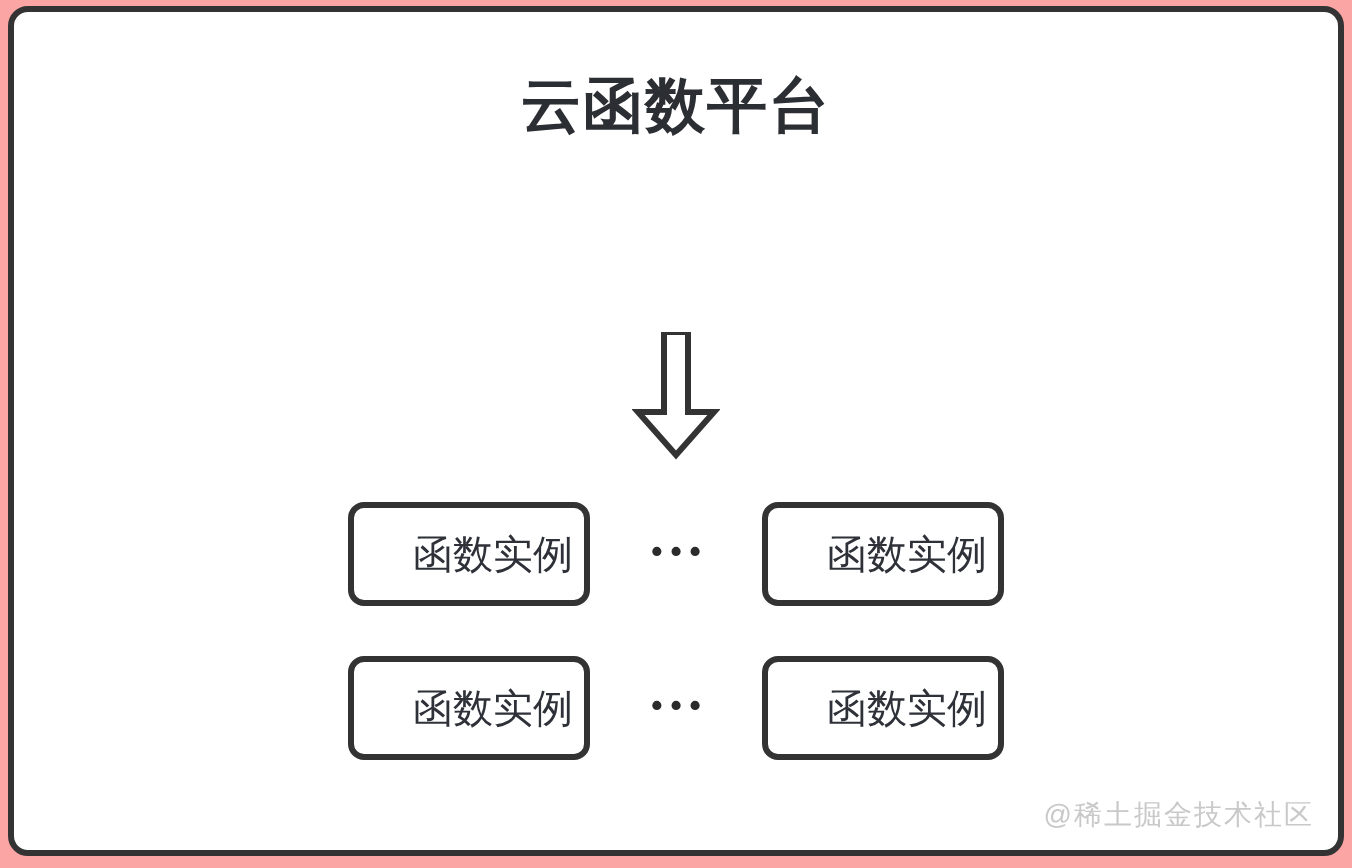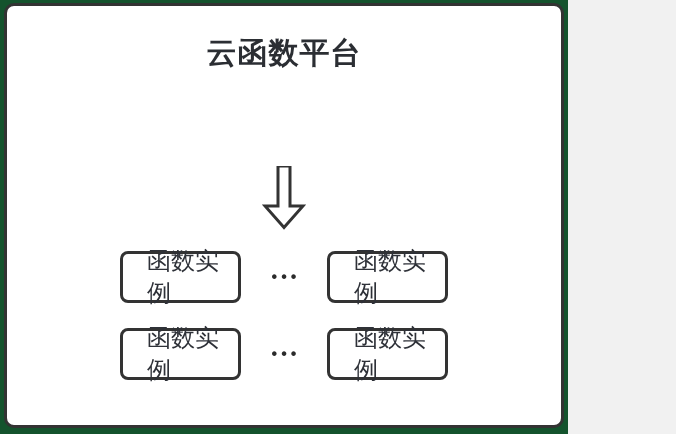--- a/index.html
+++ b/index.html
@@ -3,22 +3,22 @@
 <meta charset="utf-8">
 <style>
   * { margin: 0; padding: 0; box-sizing: border-box; }
   html, body {
     width: 676px; height: 434px;
     font-family: "Liberation Sans", "DejaVu Sans", sans-serif;
     background: #f1f1f1;
   }
   .canvas {
     position: relative;
-    width: 568px; height: 434px;
-    background: #14532d;
+    width: 676px; height: 434px;
+    background: #fca5a5;
     overflow: hidden;
     text-decoration: underline;
   }
   .frame {
     position: absolute;
     left: 4px; top: 3px; right: 4px; bottom: 6px;
     background: #ffffff;
     border: 3px solid #333333;
     border-radius: 10px;
   }
@@ -54,21 +54,21 @@
     display: flex; justify-content: center; align-items: center;
   }
   .row-1 { top: 245px; }
   .row-2 { top: 322px; }
   .instance {
     width: 121px; height: 52px;
     border: 3px solid #333333;
     border-radius: 8px;
     background: #ffffff;
     display: flex; align-items: center; justify-content: center;
-    font-size: 24px;
+    font-size: 20px;
     color: #2e3138;
     padding-left: 24px;
   }
   .dots {
     width: 86px;
     text-align: center;
     font-size: 16px;
     font-weight: bold;
     color: #2b2b2b;
     letter-spacing: 4px;
@@ -101,14 +101,15 @@
       <div class="dots">•••</div>
       <div class="instance">函数实例</div>
     </div>
 
     <div class="row row-2">
       <div class="instance">函数实例</div>
       <div class="dots">•••</div>
       <div class="instance">函数实例</div>
     </div>
 
+    <div class="watermark">@稀土掘金技术社区</div>
   </div>
 </div>
 
 </body></html>

